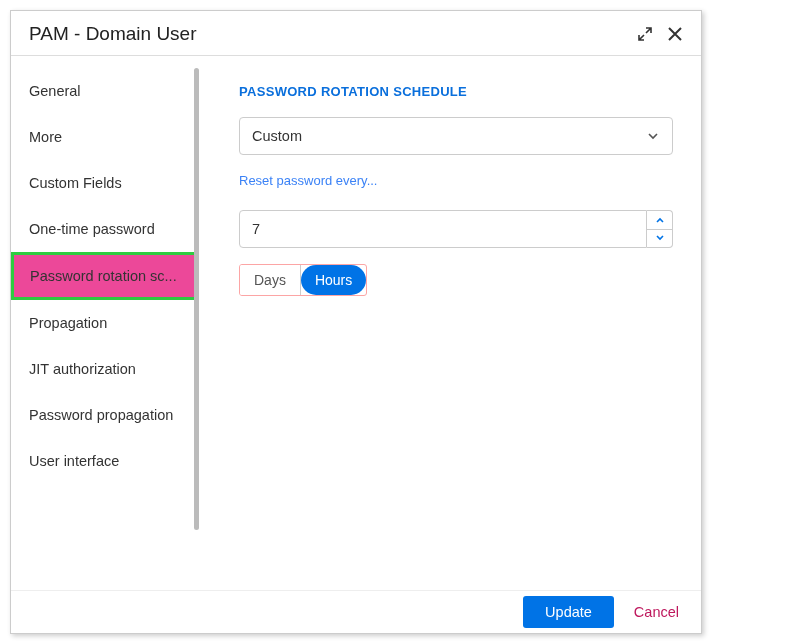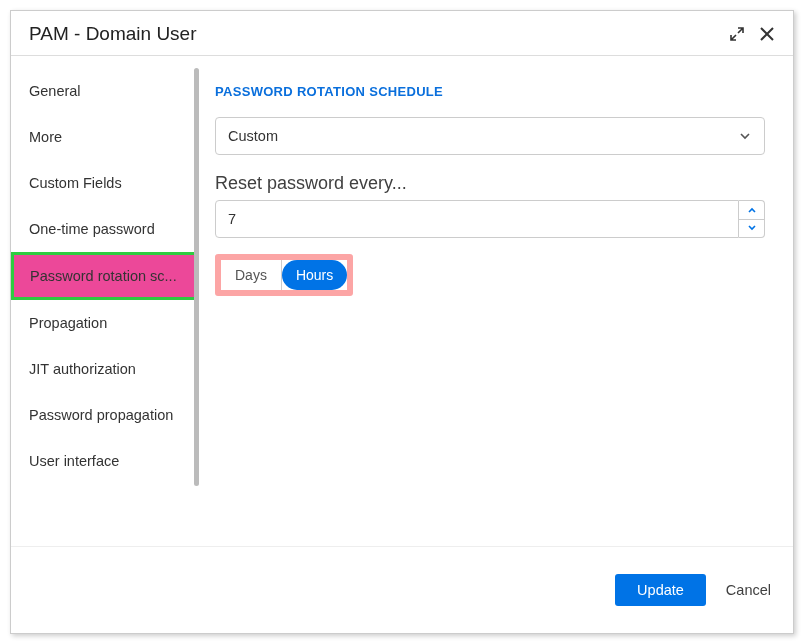--- a/index.html
+++ b/index.html
@@ -5,21 +5,21 @@
   * { box-sizing: border-box; }
   body {
     margin: 0;
     padding: 10px;
     font-family: -apple-system, BlinkMacSystemFont, "Segoe UI", Arial, sans-serif;
     background: #fff;
     width: 804px;
     height: 644px;
   }
   .dialog {
-    width: 784px;
+    width: 692px;
     height: 624px;
     border: 1px solid #ccc;
     box-shadow: 2px 2px 5px rgba(0,0,0,0.2);
     display: flex;
     flex-direction: column;
     background: #fff;
   }
   .dialog-header {
     display: flex;
     align-items: center;
@@ -35,20 +35,21 @@
   .header-icons {
     display: flex;
     gap: 14px;
     align-items: center;
   }
   .icon-svg { display: block; }
   .dialog-body {
     flex: 1;
     display: flex;
     overflow: hidden;
+    gap: 24px;
   }
   .sidebar {
     width: 188px;
     padding: 12px 0 12px 0;
     overflow-y: auto;
     position: relative;
   }
   .sidebar::-webkit-scrollbar { width: 6px; }
   .sidebar::-webkit-scrollbar-thumb { background: #bbb; border-radius: 3px; }
   .sidebar-item {
@@ -94,23 +95,23 @@
     align-items: center;
     justify-content: space-between;
     padding: 0 12px;
     font-size: 14.5px;
     color: #333;
     cursor: pointer;
     margin-bottom: 18px;
     margin-top: 12px;
   }
   .field-label {
-    font-size: 18px;
-    color: #404040;
-    margin-bottom: 6px;
+    font-size: 13px;
+    color: #3b82f6;
+    margin-bottom: 22px;
   }
   .stepper-row {
     display: flex;
     margin-bottom: 16px;
   }
   .stepper-input {
     flex: 1;
     height: 38px;
     border: 1px solid #ccc;
     border-radius: 4px 0 0 4px;
@@ -130,21 +131,21 @@
     background: #fff;
     display: flex;
     align-items: center;
     justify-content: center;
     cursor: pointer;
   }
   .stepper-btn.up { border-radius: 0 4px 0 0; border-left: none; border-bottom: none; }
   .stepper-btn.down { border-radius: 0 0 4px 0; border-left: none; }
   .unit-segments {
     display: inline-flex;
-    border: 6px solid #fca5a5;
+    border: 1px solid #fca5a5;
     border-radius: 3px;
     overflow: hidden;
   }
   .segment {
     padding: 7px 14px;
     font-size: 14px;
     color: #555;
     cursor: pointer;
     background: #fff;
     border-right: 1px solid #ccc;
@@ -153,34 +154,34 @@
   .segment.active {
     background: #0073e6;
     color: #fff;
     border-radius: 15px;
   }
   .dialog-footer {
     display: flex;
     justify-content: flex-end;
     align-items: center;
     gap: 20px;
-    padding: 27px 22px;
+    padding: 5px 22px;
     border-top: 1px solid #eee;
   }
   .btn-primary {
     background: #0073e6;
     color: #fff;
     border: none;
     border-radius: 3px;
     padding: 8px 22px;
     font-size: 14.5px;
     cursor: pointer;
   }
   .btn-cancel {
-    color: #404040;
+    color: #be185d;
     font-size: 14.5px;
     cursor: pointer;
   }
 </style>
 </head>
 <body>
 
 <div class="dialog">
   <div class="dialog-header">
     <div class="dialog-title">PAM - Domain User</div>

